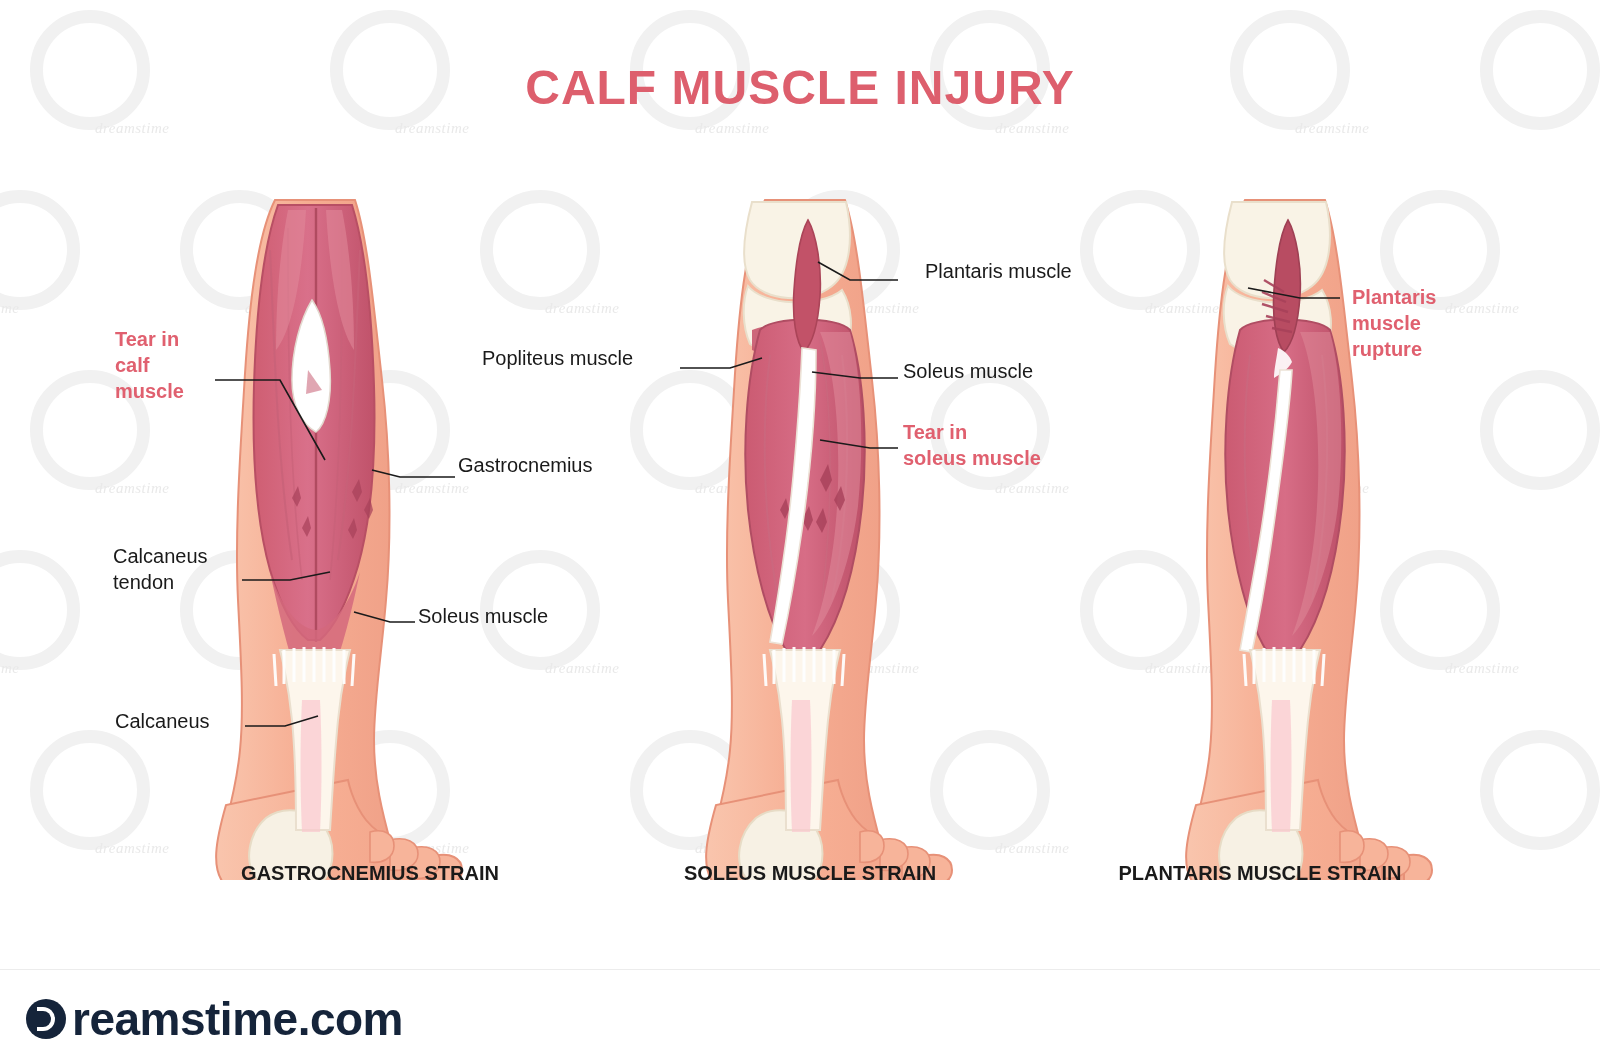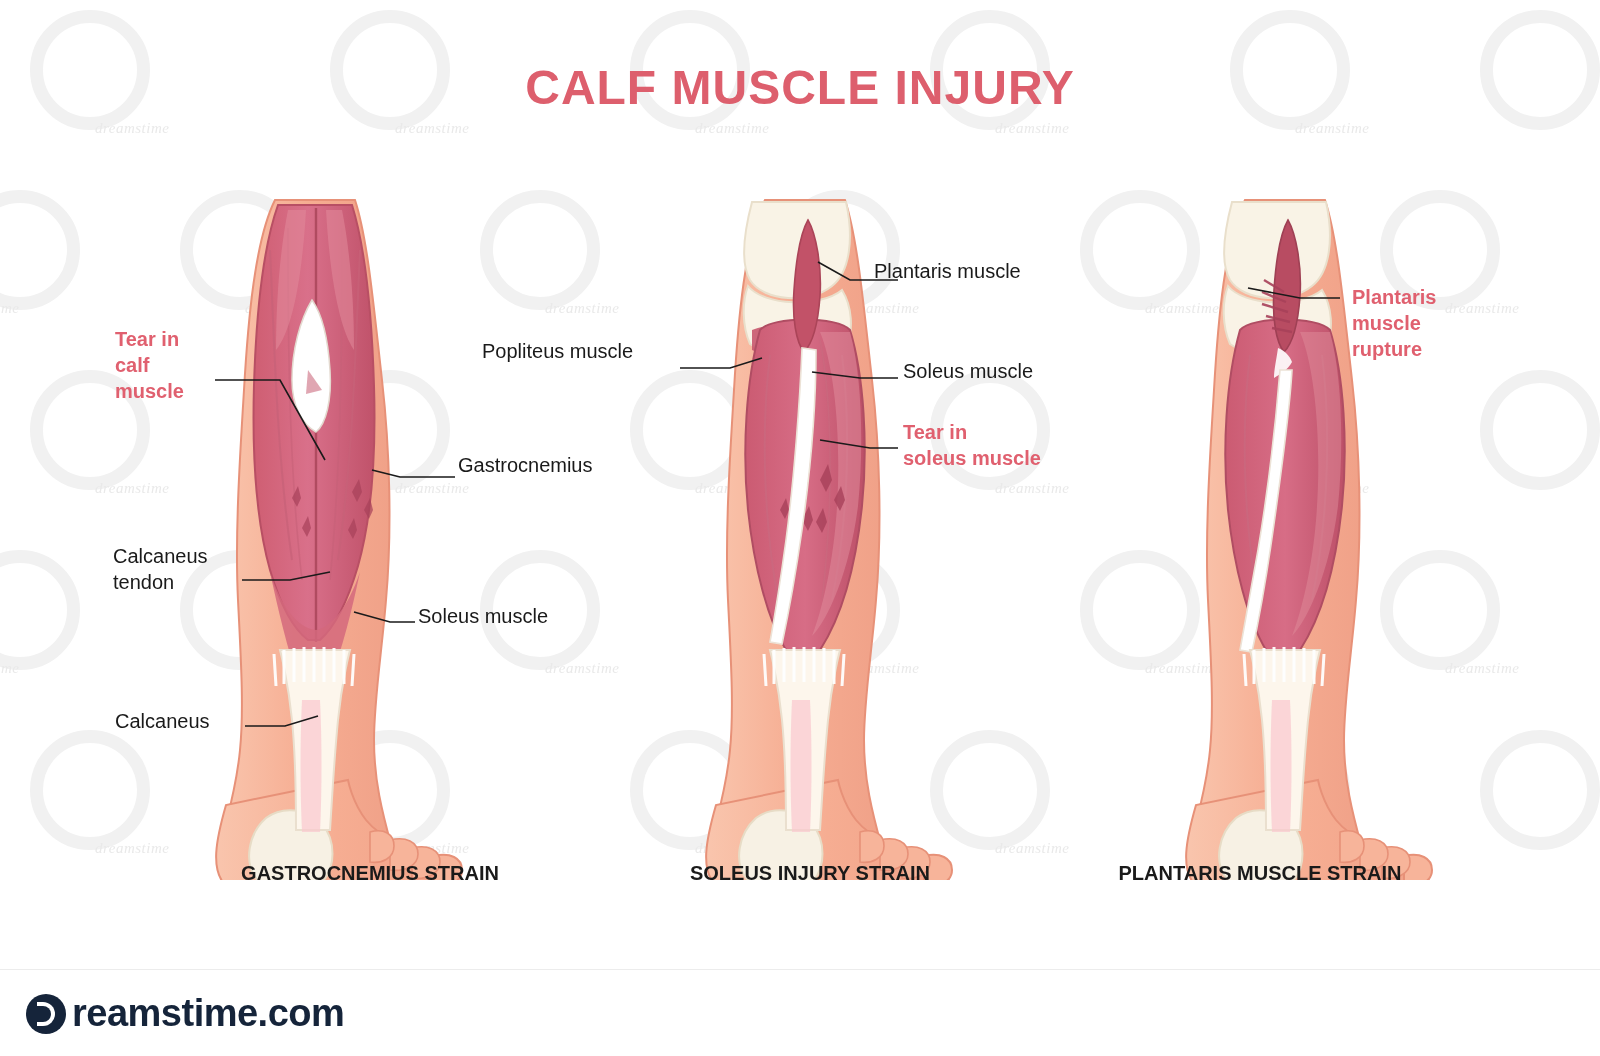--- a/index.html
+++ b/index.html
@@ -86,21 +86,21 @@
     left:0;right:0;bottom:0;
     height:86px;
     z-index:8;
     background:#ffffff;
     border-top:1px solid #ececec;
   }
   .brand{
     position:absolute;
     left:26px;top:22px;
     display:flex;align-items:center;
-    font-size:38px;
+    font-size:46px;
     font-weight:bold;
     color:#15243a;
     letter-spacing:-.5px;
   }
   .brand .d{
     color:#15243a;
   }
   .brand .logo{
     width:40px;height:40px;
     border-radius:50%;
@@ -473,33 +473,33 @@
 
 <div class="label red" style="left:115px;top:326px;width:140px;">Tear in
 calf
 muscle</div>
 <div class="label" style="left:458px;top:452px;">Gastrocnemius</div>
 <div class="label" style="left:113px;top:543px;width:150px;">Calcaneus
 tendon</div>
 <div class="label" style="left:418px;top:603px;">Soleus muscle</div>
 <div class="label" style="left:115px;top:708px;">Calcaneus</div>
 
-<div class="label" style="left:874px;top:258px;">Plantaris muscle</div>
-<div class="label" style="left:482px;top:338px;">Popliteus muscle</div>
+<div class="label" style="left:925px;top:258px;">Plantaris muscle</div>
+<div class="label" style="left:482px;top:345px;">Popliteus muscle</div>
 <div class="label" style="left:903px;top:358px;">Soleus muscle</div>
 <div class="label red" style="left:903px;top:419px;width:230px;">Tear in
 soleus muscle</div>
 
 <div class="label red" style="left:1352px;top:284px;width:170px;">Plantaris
 muscle
 rupture</div>
 
 <div class="caption" id="caption-1">GASTROCNEMIUS
 STRAIN</div>
-<div class="caption" id="caption-2">SOLEUS INJURY
+<div class="caption" id="caption-2">SOLEUS MUSCLE
 STRAIN</div>
 <div class="caption" id="caption-3">PLANTARIS MUSCLE
 STRAIN</div>
 
 <div class="footer">
   <div class="brand">
     <span class="logo"></span>
       <span class="d">reamstime.com</span>
   </div>
 </div>

